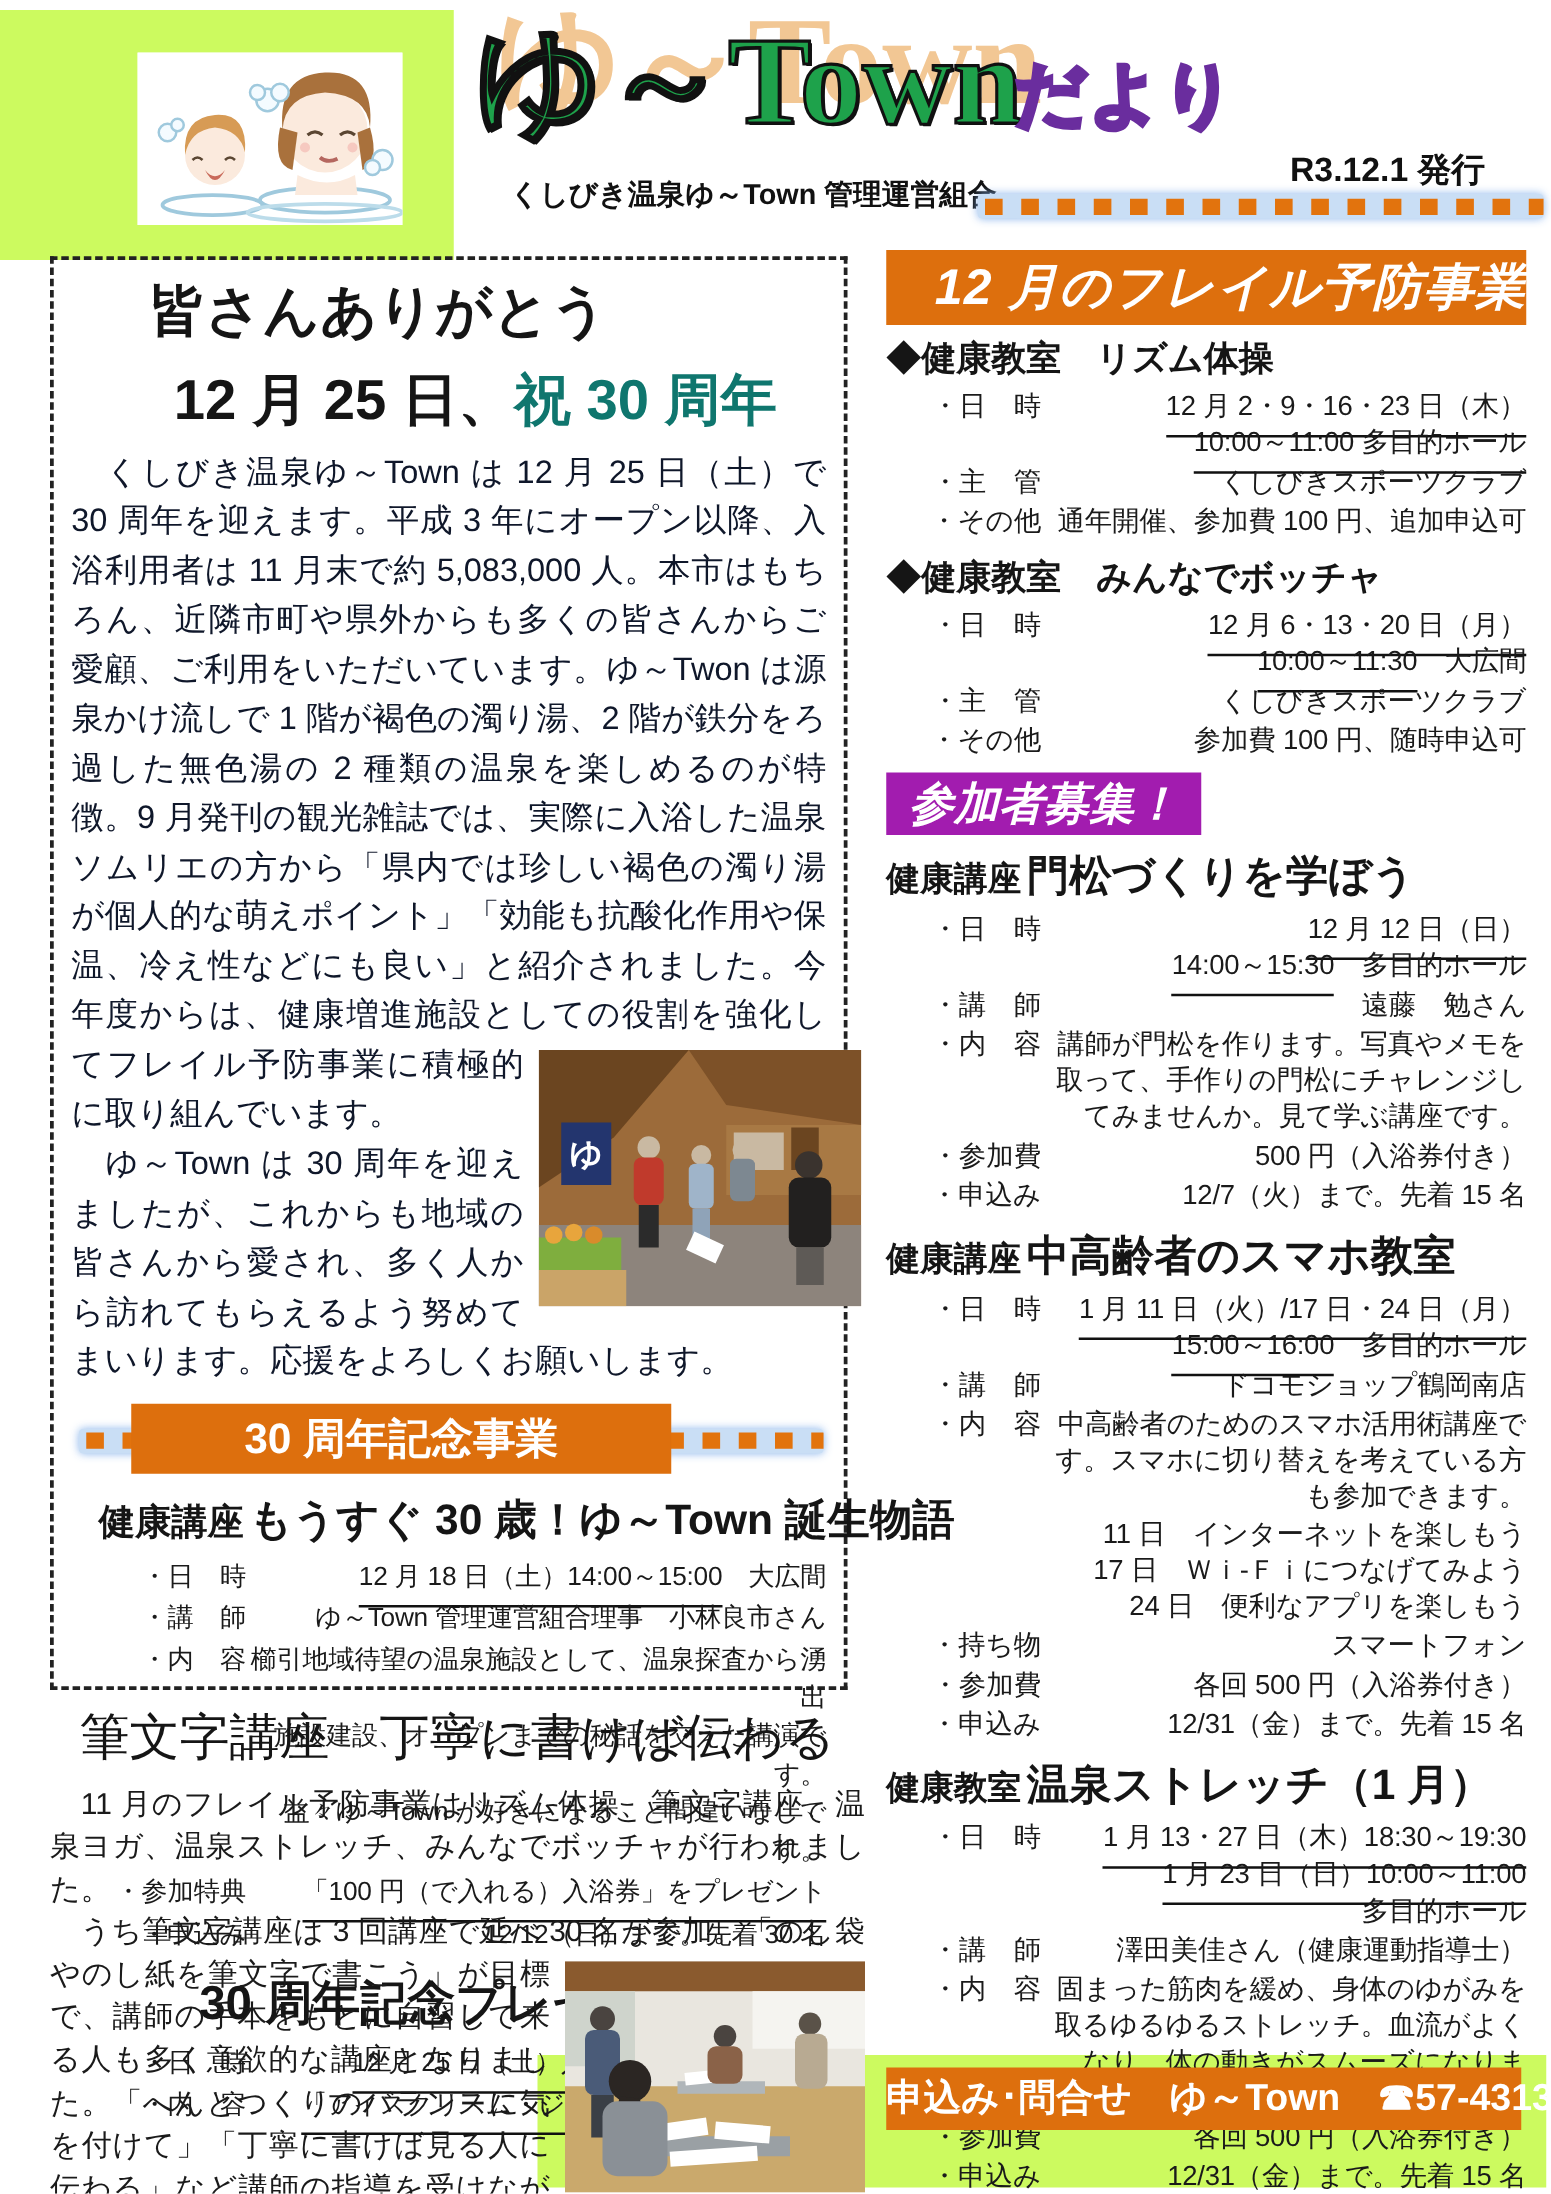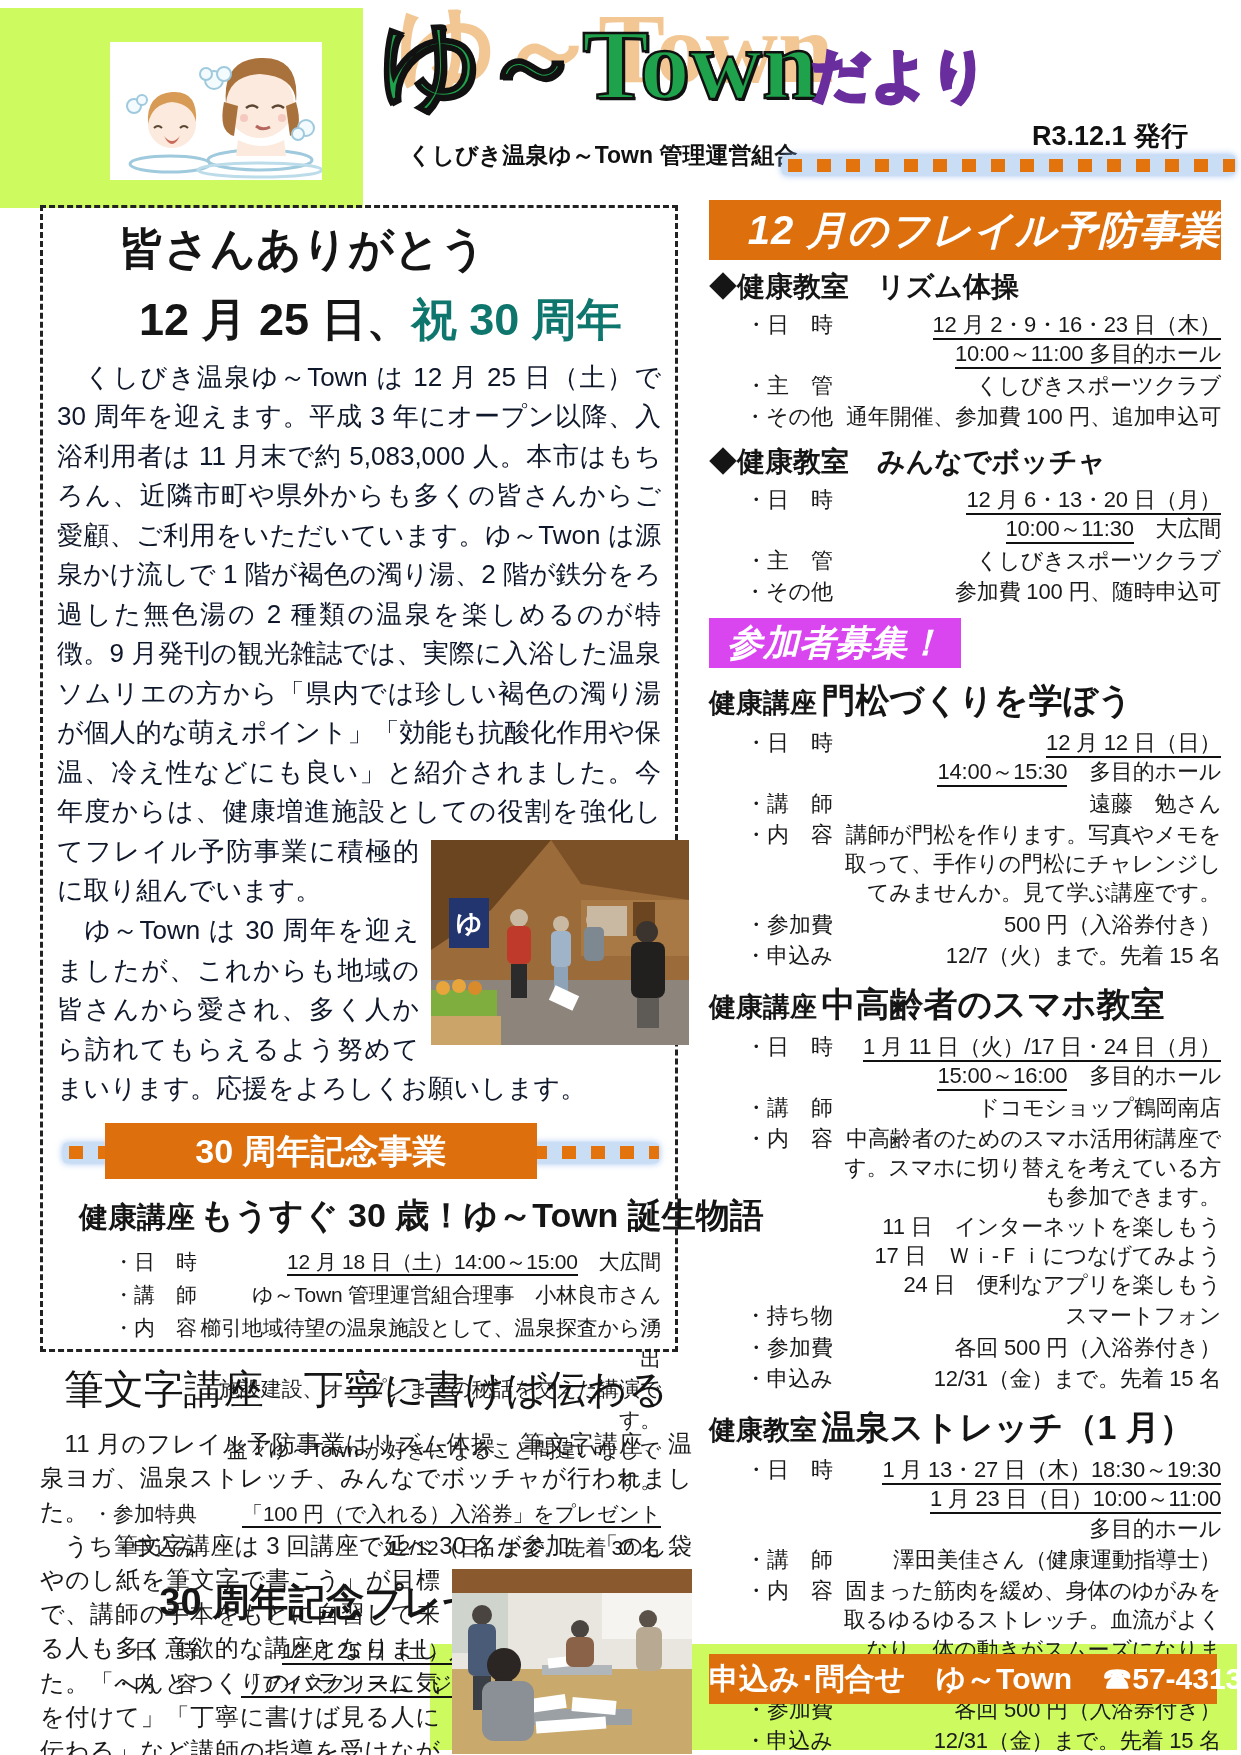--- a/index.html
+++ b/index.html
@@ -35,39 +35,39 @@
   .banner-30{position:absolute;left:48px;top:0;width:432px;height:56px;background:#dd6f0d;
         color:#fff;font-size:34px;font-weight:bold;text-align:center;line-height:56px;}
   .lec-head{margin:6px 0 8px 22px;white-space:nowrap;}
   .lec-label{font-size:29px;font-weight:bold;}
   .lec-title{font-size:34px;font-weight:bold;}
   .row{display:flex;font-size:21px;line-height:1.45;margin:3px 0;color:#1a1a1a;text-align:right;}
   .left-box .row{font-size:21px;}
   .row .lbl{flex:none;width:140px;}
   .row .val{flex:1;letter-spacing:-0.2px;}
   .vline{display:block;}
-  .u{border-bottom:2px solid #111;padding-bottom:1px;}
+  .u{border-bottom:2px solid #111;padding-bottom:11px;}
   .present-title{font-size:38px;font-weight:bold;text-align:center;margin:14px 0 8px 0;}
   
   .fude{position:absolute;left:40px;top:1362px;width:652px;}
   .fude-title{font-size:40px;font-weight:normal;text-align:center;margin:0 0 10px 0;}
   .fude p,.fude .ftext{font-size:24px;line-height:1.42;text-align:justify;margin:0;color:#1a1a1a;}
   .photo-float2{float:right;width:240px;height:185px;margin:6px 0 4px 12px;}
   
   .right-col{position:absolute;left:709px;top:200px;width:512px;}
   .banner-main{background:#dd6f0d;color:#fff;font-size:40px;font-weight:bold;font-style:italic;
         text-align:right;height:60px;line-height:60px;letter-spacing:1px;margin-bottom:8px;}
   .sec{margin-bottom:12px;}
   .h-diamond{font-size:28px;font-weight:bold;margin:8px 0 4px 0;white-space:nowrap;}
   .sec-head{margin:10px 0 4px 0;white-space:nowrap;}
   .sec-head .sh-label{font-size:27px;font-weight:bold;}
   .sec-head .sh-title{font-size:34px;font-weight:bold;}
   .right-col .row{font-size:22px;line-height:1.33;margin:2px 0;}
   .right-col .row .lbl{width:124px;}
-  .banner-recruit{background:#d946ef;color:#fff;font-size:36px;font-weight:bold;font-style:italic;
+  .banner-recruit{background:#a21caf;color:#fff;font-size:36px;font-weight:bold;font-style:italic;
         width:252px;height:50px;line-height:50px;text-align:center;margin:12px 0 4px 0;}
   
   .green-bottom{position:absolute;left:430px;top:1644px;width:807px;height:106px;background:#ccfa5f;}
   .contact-banner{position:absolute;left:709px;top:1654px;width:508px;height:50px;background:#dd6f0d;
         color:#fff;font-size:30px;font-weight:bold;text-align:center;line-height:50px;white-space:nowrap;}
   .z1{z-index:1;}
   svg{display:block;}
 </style>
 </head>
 <body>

